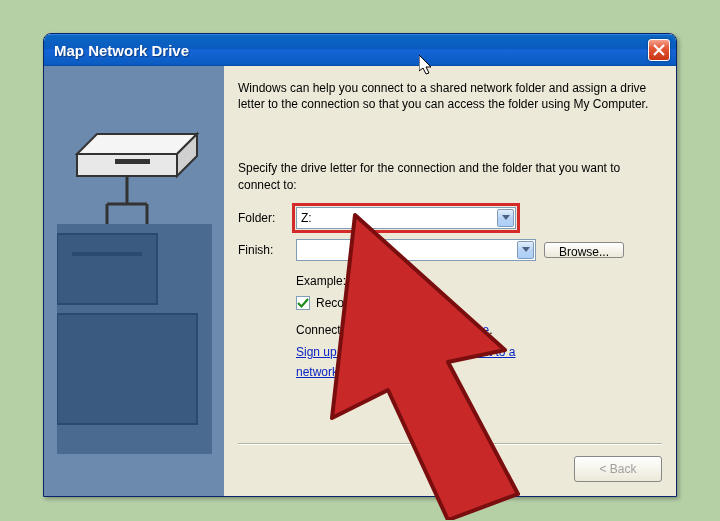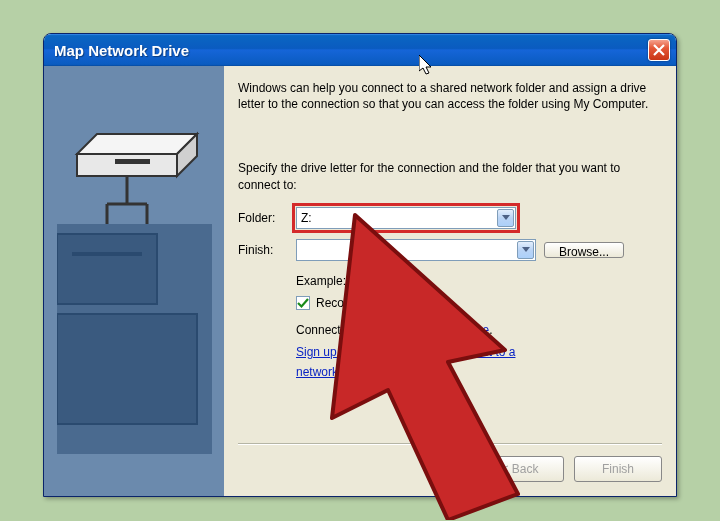--- a/index.html
+++ b/index.html
@@ -299,21 +299,20 @@
         </div>
         <div class="signup-line">
           <span class="link"><span>Sign up for online storage or connect to a</span><br><span>network server</span></span><span>.</span>
         </div>
       </div>
 
       <div class="separator"></div>
 
       <div class="button-row">
         <button class="wiz-btn disabled">&lt; Back</button>
-        <button class="wiz-btn disabled">Finish</button>
       </div>
     </div>
   </div>
 </div>
 
 <svg class="cursor-default" width="16" height="22" viewBox="0 0 16 22">
   <path d="M0 0 L0 16 L4 13 L7 19 L10 18 L7 12 L12 12 Z" fill="white" stroke="black" stroke-width="1"></path>
 </svg>
 
 <svg class="big-arrow" viewBox="0 0 270 310">

